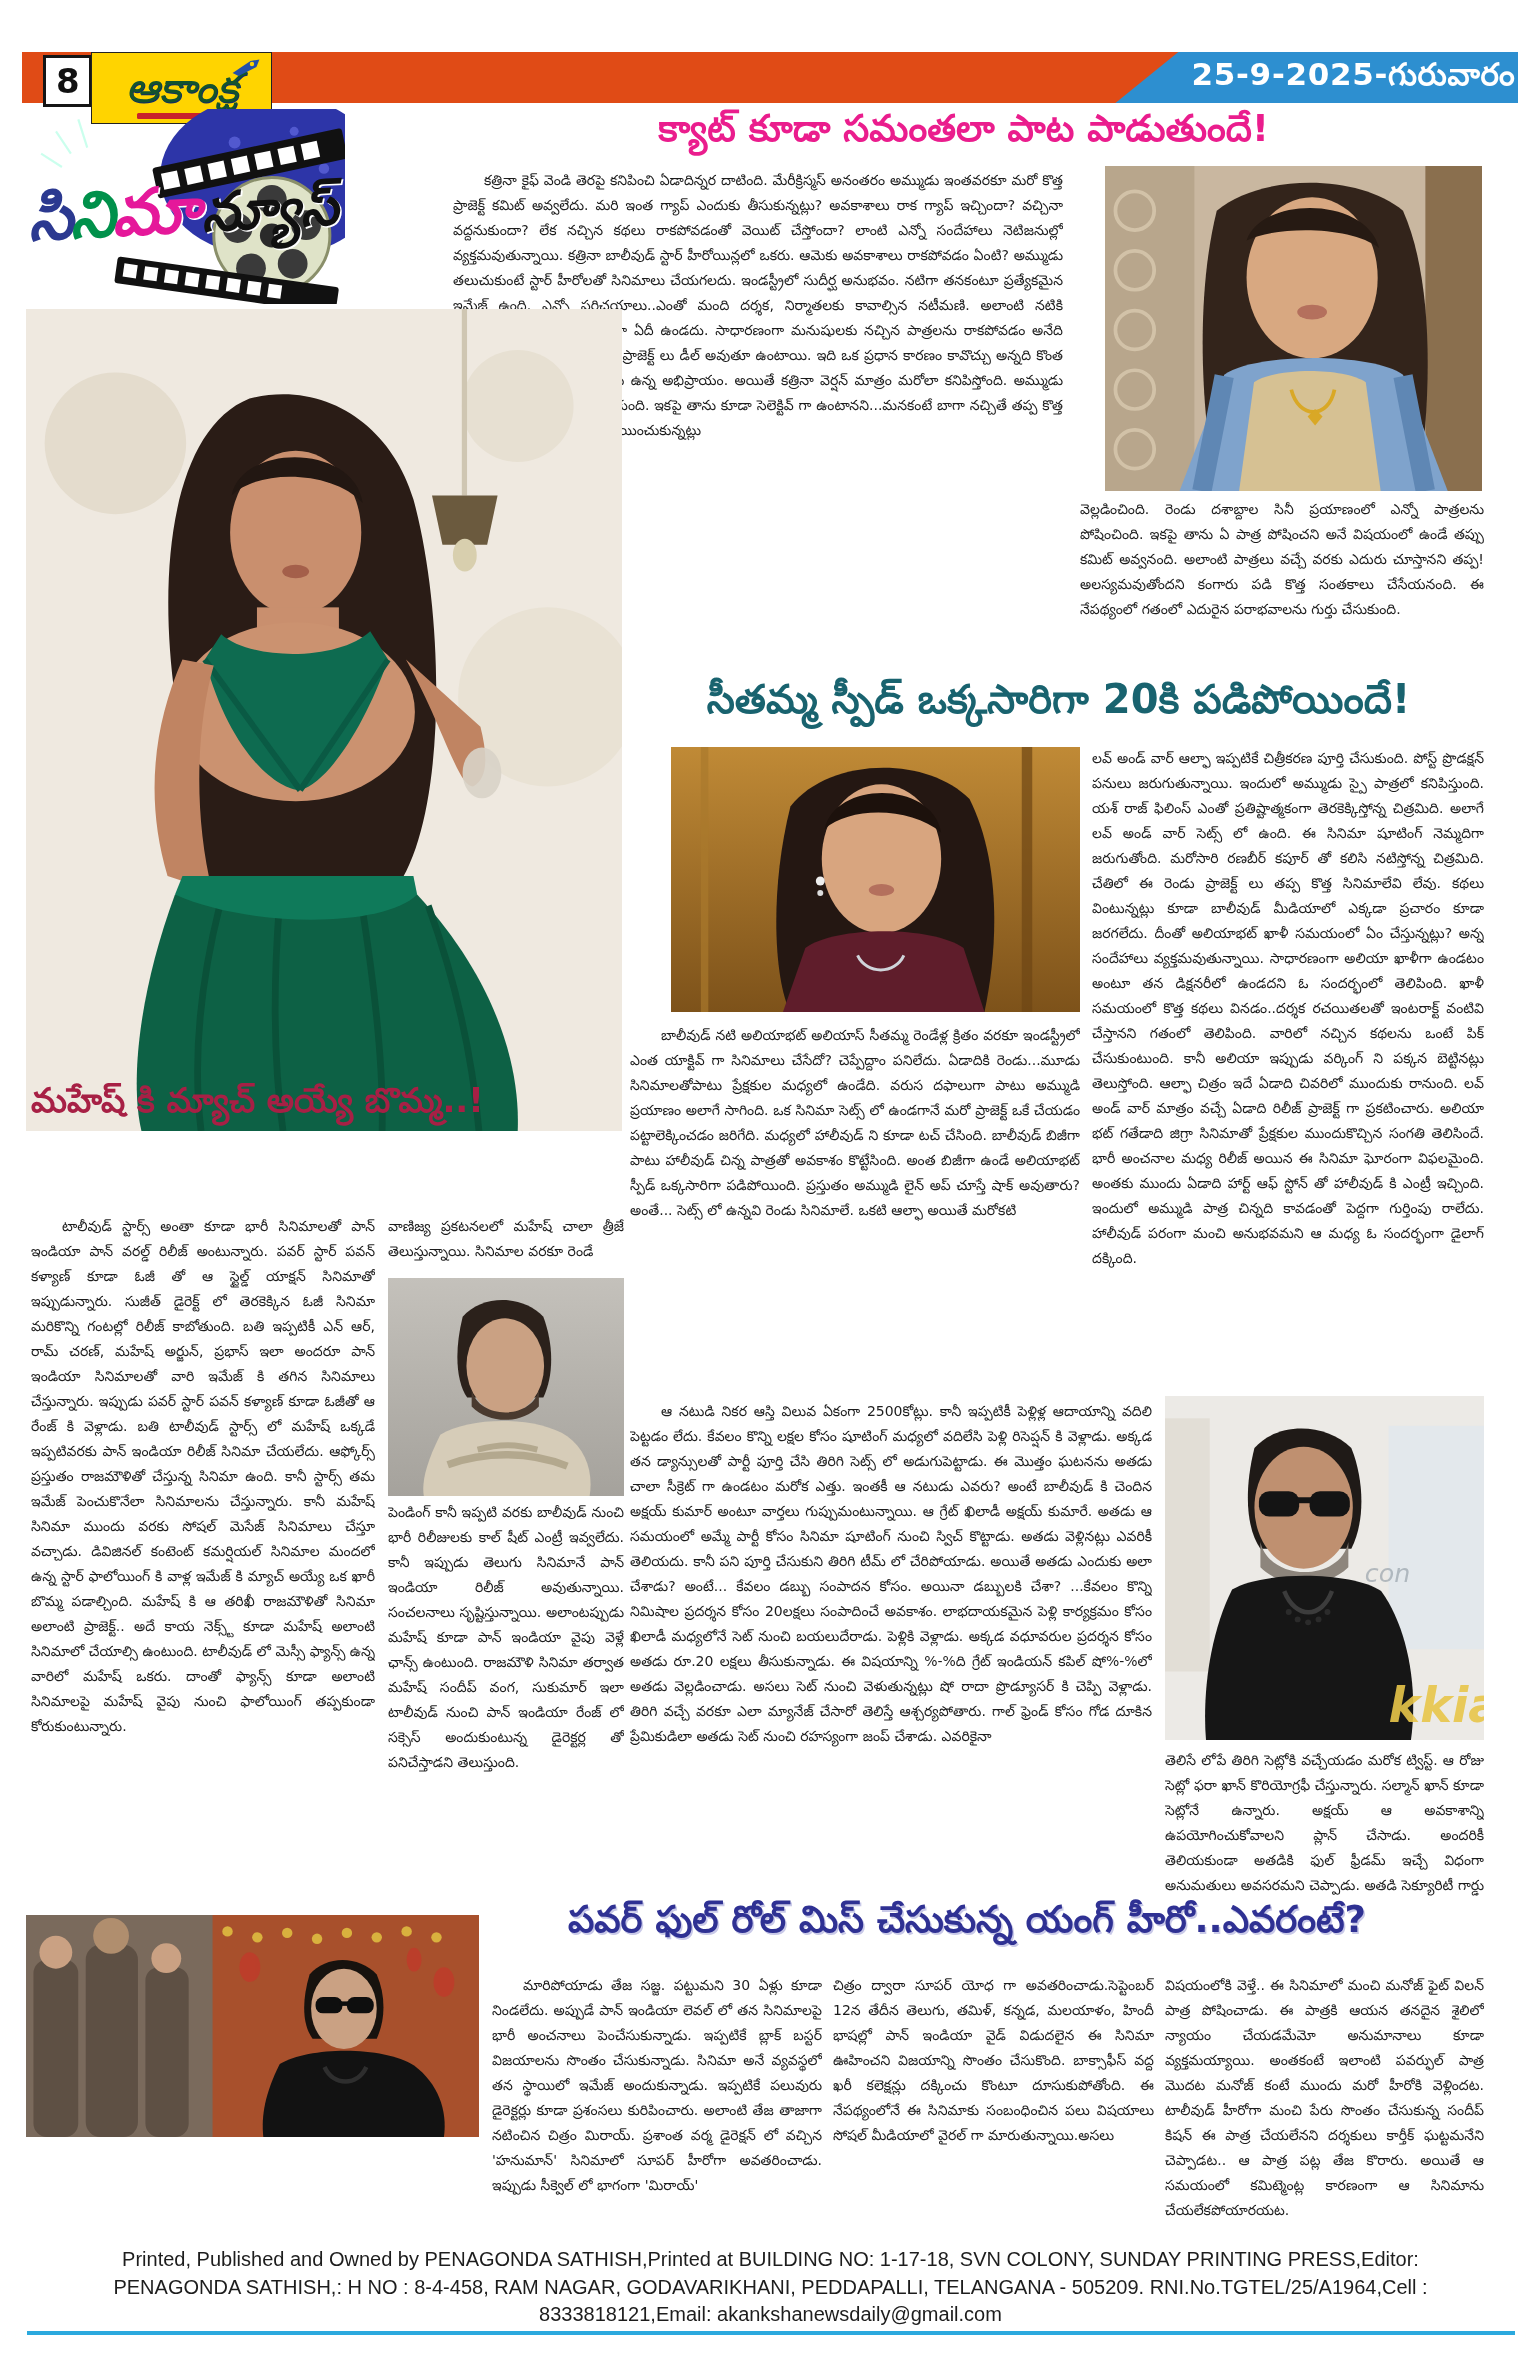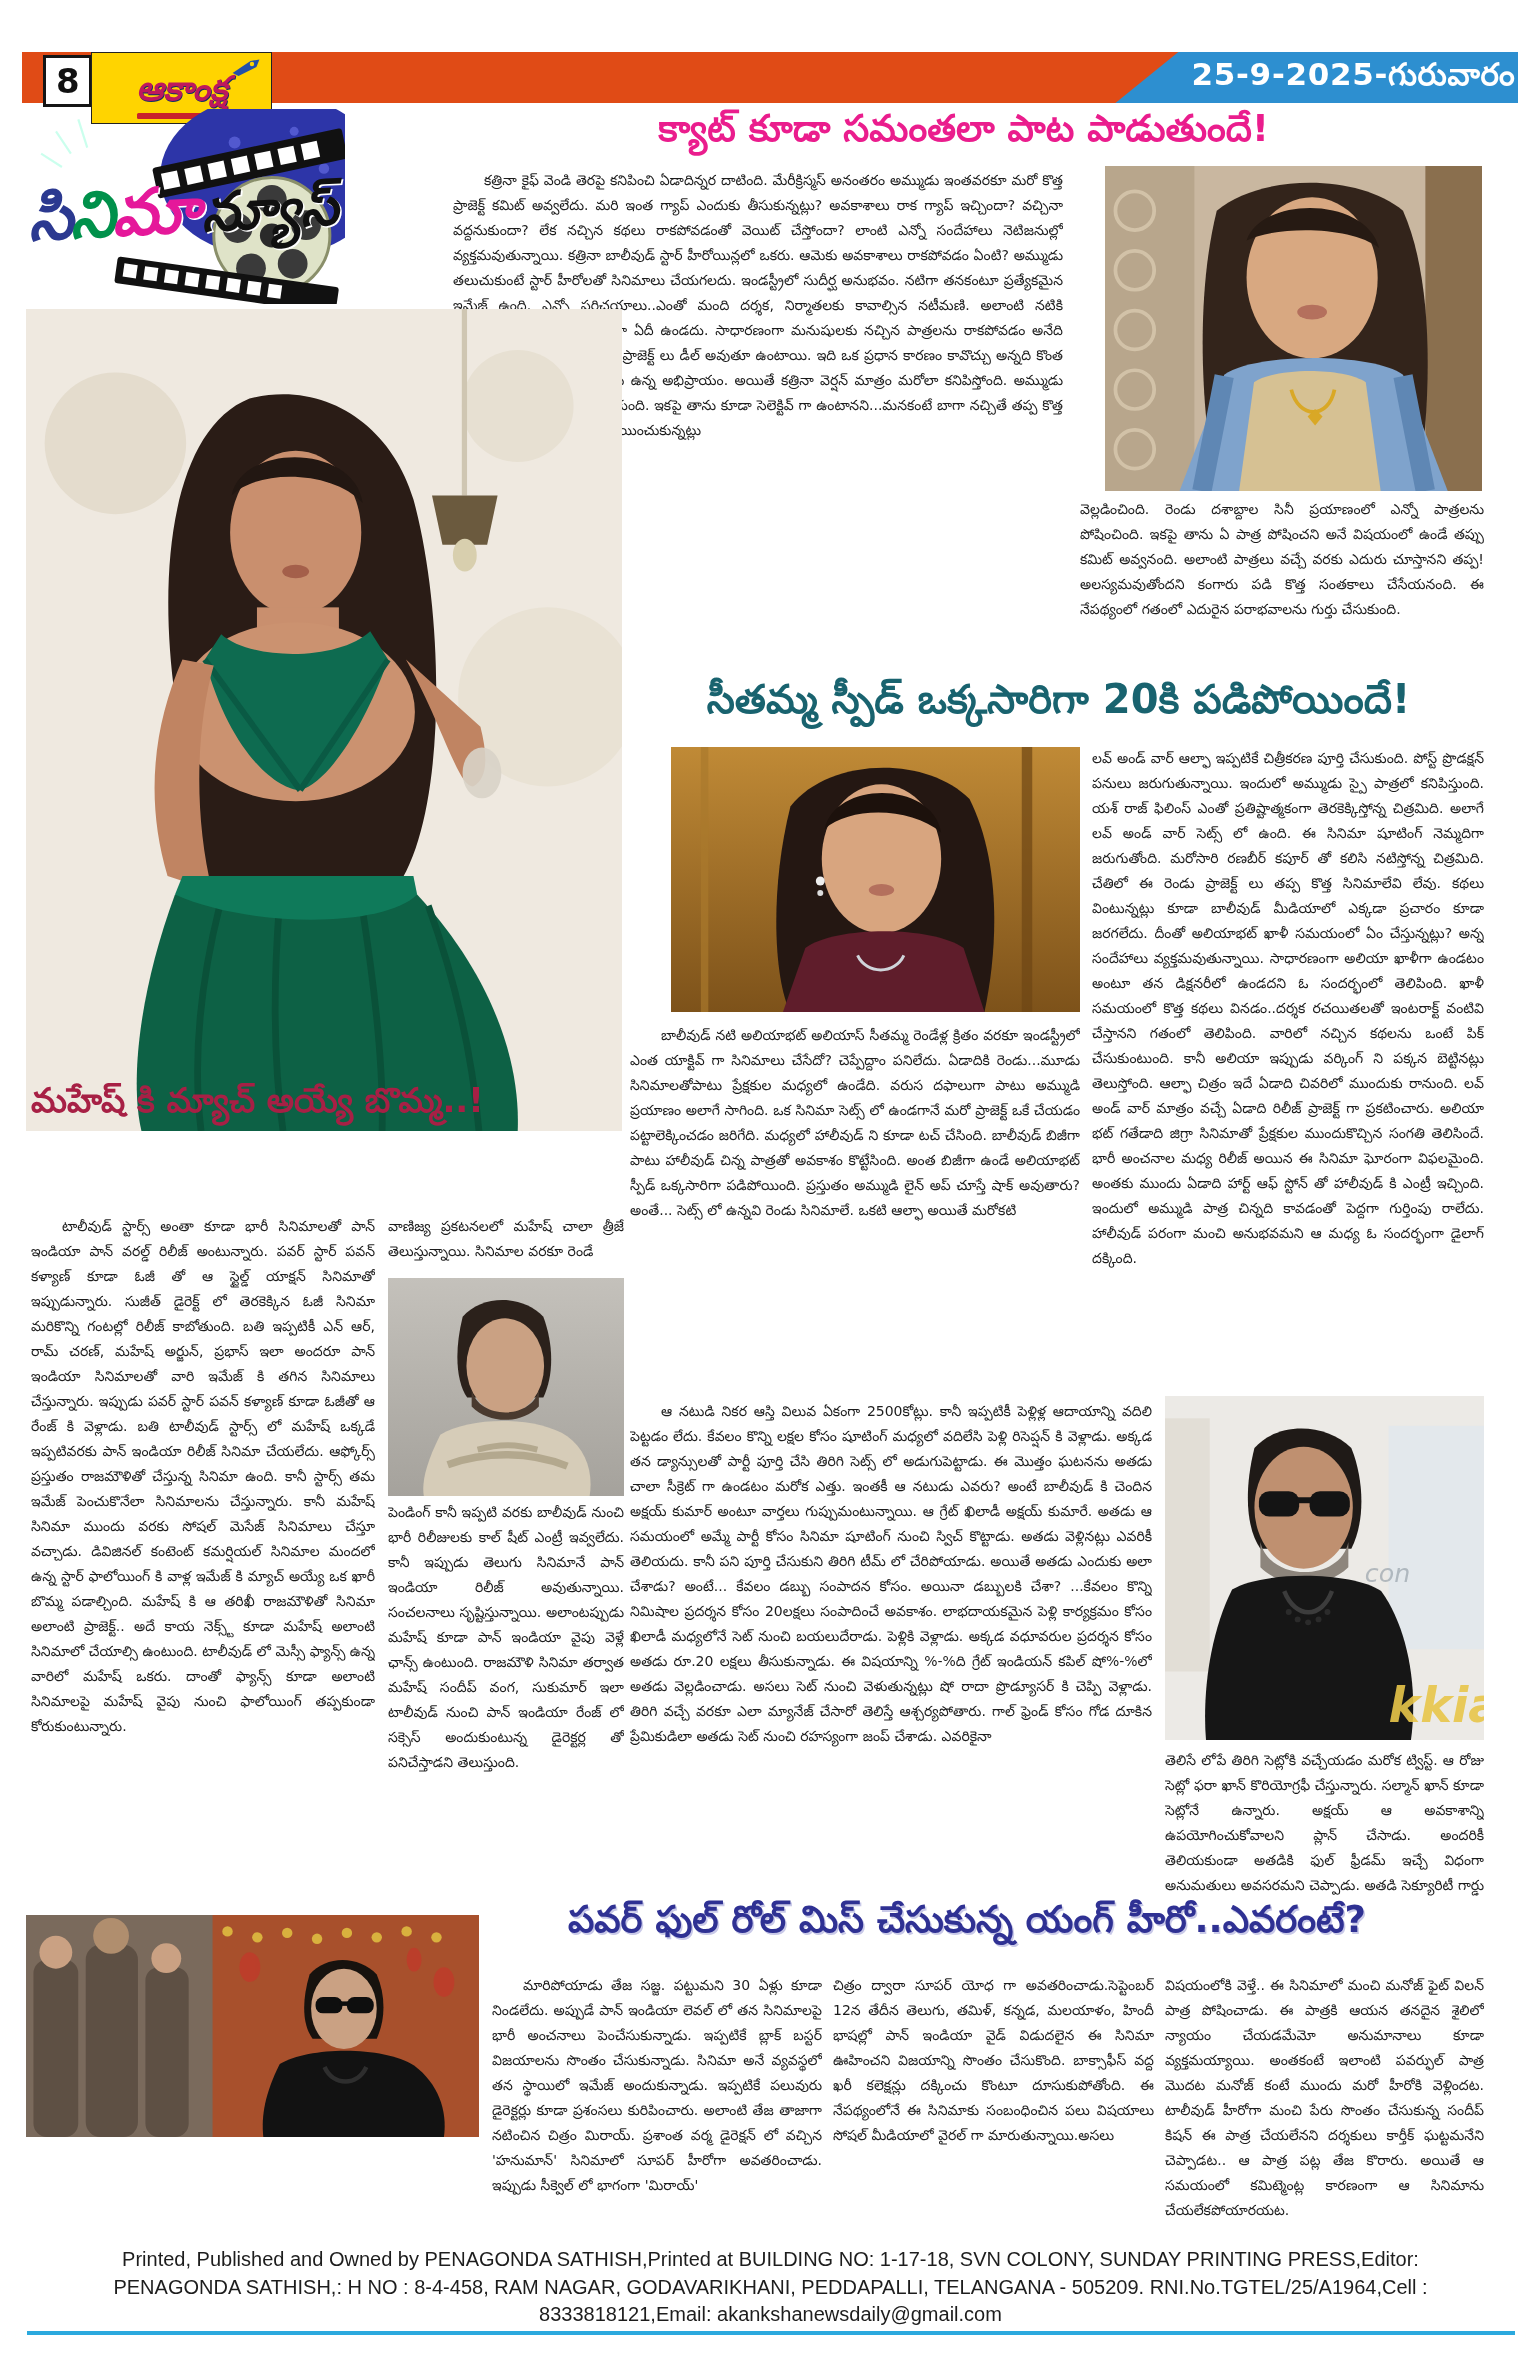--- a/index.html
+++ b/index.html
@@ -5,21 +5,21 @@
   html,body{margin:0;padding:0;background:#888;}
   .page{position:relative;width:1541px;height:2377px;background:#ffffff;
         font-family:"DejaVu Sans",sans-serif;overflow:hidden;margin:0 auto;}
   
   .topbar{position:absolute;left:22.4px;top:52px;width:1496px;height:51px;background:#E04B16;}
   .pagebox{position:absolute;left:21px;top:3px;width:43px;height:46px;background:#fff;
            border:3px solid #151515;display:flex;align-items:center;justify-content:center;
            font-size:34px;font-weight:bold;color:#111;}
   .mastbox{position:absolute;left:69px;top:0px;width:179px;height:70px;background:#FFD400;
            border:1.5px solid #222;display:flex;align-items:center;justify-content:center;}
-  .mastword{font-size:34px;font-weight:bold;font-style:italic;color:#be185d;
+  .mastword{font-size:42px;font-weight:normal;font-style:italic;color:#14532d;
             text-shadow:0.7px 0.7px 0 #132c66;line-height:1;}
   .pennib{position:absolute;right:10.4px;top:4.5px;width:30px;height:19.4px;}
   .masttag{position:absolute;left:45px;bottom:3.7px;width:89px;height:6px;background:#C9222B;border-radius:1.5px;}
   .datewedge{position:absolute;right:0;top:0;height:51px;width:403px;background:#2D8FD0;
              clip-path:polygon(63px 0,100% 0,100% 100%,0 100%);
              display:flex;align-items:center;justify-content:flex-end;padding-right:3px;box-sizing:border-box;}
   .datetext{color:#fff;font-size:31px;font-weight:bold;letter-spacing:0.7px;}
   
   .cinelogo{position:absolute;left:26px;top:109px;width:319px;height:195px;}
   .cinelogo svg{position:absolute;left:0;top:0;}

